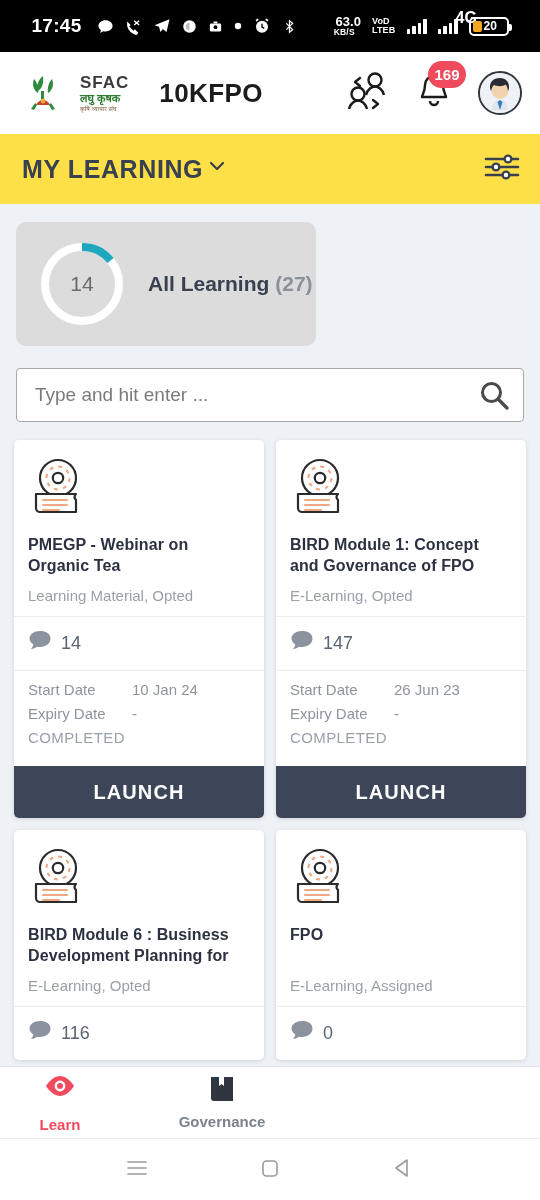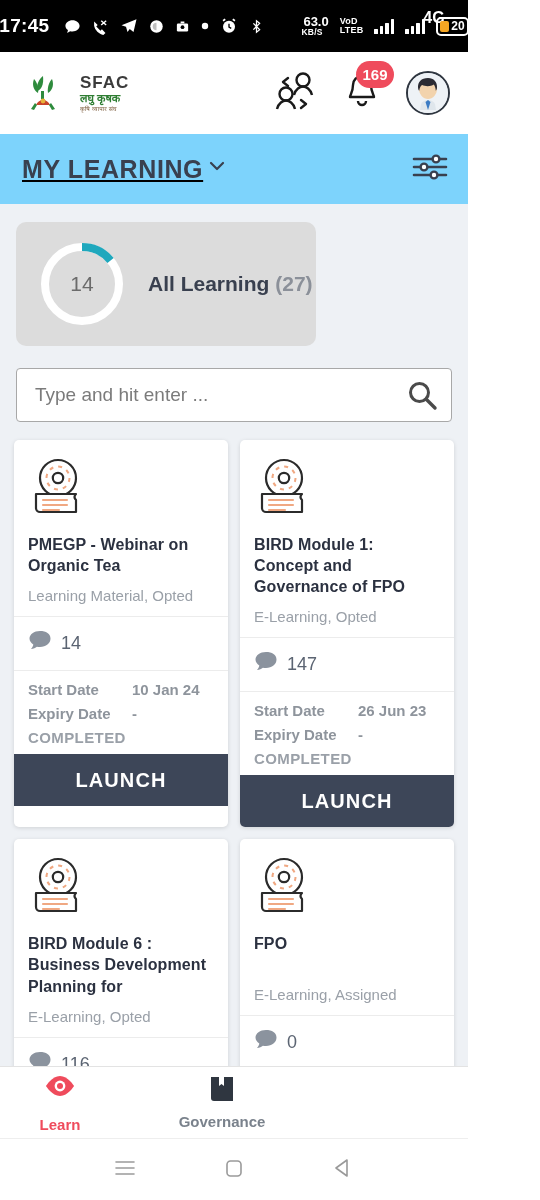--- a/index.html
+++ b/index.html
@@ -2,21 +2,21 @@
 <html><head>
 <meta charset="utf-8">
 <style>
   * { box-sizing: border-box; margin: 0; padding: 0; }
   html, body {
     width: 540px; height: 1200px;
     font-family: "Liberation Sans", sans-serif;
     background: #ffffff;
     overflow: hidden;
   }
-  #app { position: relative; width: 468px; height: 1200px; display: flex; flex-direction: column; }
+  #app { position: relative; width: 540px; height: 1200px; display: flex; flex-direction: column; }
 
   
   .statusbar {
     height: 52px; background: #000; color: #fff;
     display: flex; align-items: center; justify-content: center;
     gap: 11px; padding: 0 16px; flex: 0 0 52px;
   }
   .sb-time { font-size: 19px; font-weight: 700; letter-spacing: .3px; margin-right: 4px; }
   .sb-ico { display: inline-flex; align-items: center; justify-content: center; }
   .sb-net { display: flex; flex-direction: column; align-items: center; line-height: 1; }
@@ -57,22 +57,22 @@
     background: #ef4b5c; color: #fff; border-radius: 14px; font-size: 15px; font-weight: 700;
     display: flex; align-items: center; justify-content: center; padding: 0 6px;
   }
   .avatar {
     width: 44px; height: 44px; border-radius: 50%; overflow: hidden;
     background: #e7ecf1; border: 2.5px solid #2f3640; position: relative;
   }
 
   
   .pagetitle {
-    height: 70px; background: #7dd3fc; display: flex; align-items: center;
-    padding: 0 20px 0 22px; flex: 0 0 70px; text-decoration: underline;
+    height: 70px; background: #fde047; display: flex; align-items: center;
+    padding: 0 20px 0 22px; flex: 0 0 70px;
   }
   .pagetitle h1 {
     font-size: 25px; font-weight: 700; color: #39404f; letter-spacing: .6px;
     display: flex; align-items: center; gap: 2px;
   }
 
   
   .body { flex: 1 1 auto; background: #eef1f5; overflow: hidden; position: relative; }
 
   .progress-card {
@@ -107,21 +107,21 @@
   .card-icon { margin-bottom: 12px; }
   .card-title {
     font-size: 16px; font-weight: 700; color: #2b3140; line-height: 1.32;
     min-height: 42px; letter-spacing: .1px;
   }
   .card-sub { font-size: 15px; color: #9aa0a8; margin-top: 11px; }
   .card-comments {
     display: flex; align-items: center; gap: 9px; padding: 13px 14px;
     border-top: 1px solid #ececec; font-size: 18px; color: #5b6472;
   }
-  .card-dates { padding: 10px 14px 8px; border-top: 1px solid #ececec; font-weight: bold; }
+  .card-dates { padding: 10px 14px 20px; border-top: 1px solid #ececec; }
   .drow { display: flex; font-size: 15px; color: #8e949c; margin-bottom: 7px; }
   .drow .k { min-width: 104px; }
   .drow .v { color: #8e949c; }
   .dstatus { font-size: 15px; color: #9aa0a8; letter-spacing: .4px; margin-top: 1px; }
   .launch {
     background: #3d4658; color: #fff; border: 0; height: 52px; width: 100%;
     font-size: 20px; font-weight: 700; letter-spacing: 1.1px; cursor: pointer;
     font-family: "Liberation Sans", sans-serif;
   }
 
@@ -237,20 +237,21 @@
           <path fill="#c8442a" d="M21 30c-3 0-6 2-7 5h14c-1-3-4-5-7-5z"></path>
           <path fill="#2e8b3d" d="M13 33l-4 6 3 1 3-5zM29 33l4 6-3 1-3-5z"></path>
           <circle cx="21" cy="31" r="2.4" fill="#e8b23a"></circle>
         </svg>
       </span>
       <span class="sfac-txt">
         <span class="s1">SFAC</span>
         <span class="s2">लघु कृषक</span>
         <span class="s3">कृषि व्यापार संघ</span>
       </span>
+      <span class="app-name">10KFPO</span>
     </div>
 
     <div class="appbar-actions">
       <span>
         <svg width="46" height="42" viewBox="0 0 46 42">
           <circle cx="31" cy="10" r="6.5" fill="none" stroke="#1a1a1a" stroke-width="2.4"></circle>
           <path d="M22 25c1.5-6 6-8.5 9-8.5s7.5 2.5 9 8.5" fill="none" stroke="#1a1a1a" stroke-width="2.4"></path>
           <circle cx="14" cy="24" r="6.5" fill="none" stroke="#1a1a1a" stroke-width="2.4"></circle>
           <path d="M5 39c1.5-6 6-8.5 9-8.5s7.5 2.5 9 8.5" fill="none" stroke="#1a1a1a" stroke-width="2.4"></path>
           <path d="M16 8l-5 4 5 4" fill="none" stroke="#1a1a1a" stroke-width="2.4" stroke-linejoin="round" stroke-linecap="round"></path>

